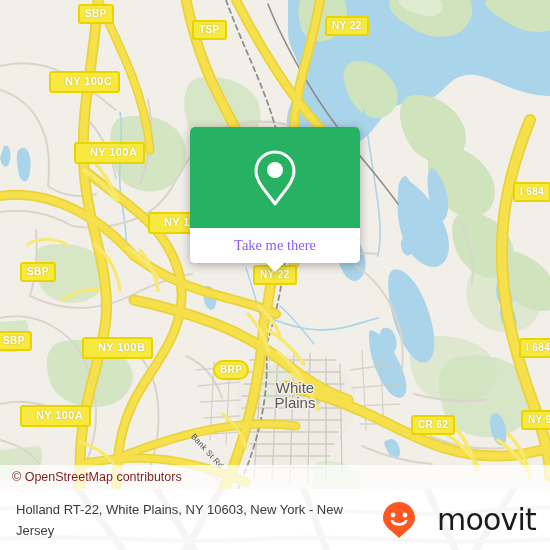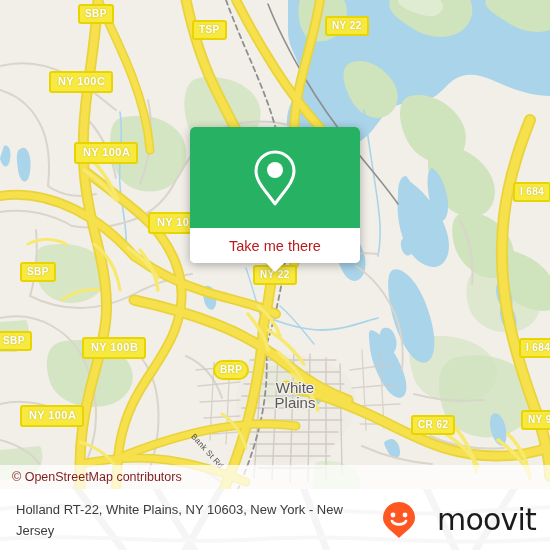--- a/index.html
+++ b/index.html
@@ -30,21 +30,21 @@
   
   .shield {
     position: absolute;
     background: #f7e93f;
     border: 2px solid #e8d400;
     border-radius: 3px;
     color: #ffffff;
     font-weight: bold;
     font-size: 11px;
     line-height: 1;
-    padding: 3px 6px 4px 7px;
+    padding: 3px 6px 4px 14px;
     letter-spacing: .4px;
     white-space: nowrap;
     text-shadow: 0 0 2px rgba(0,0,0,.22);
     font-family: "Liberation Sans", sans-serif;
   }
   .shield.sm { font-size: 10px; padding: 3px 5px 3px 5px; }
 
   
   .city-label {
     position: absolute;
@@ -103,23 +103,23 @@
     justify-content: center;
   }
   #popup-foot {
     background: #ffffff;
     height: 35px;
     display: flex;
     align-items: center;
     justify-content: center;
   }
   #popup-foot-label {
-    color: #b91c1c;
+    color: #8b5cf6;
     font-size: 14.5px;
-    font-family: Liberation Sans, sans-serif;
+    font-family: Liberation Serif, serif;
   }
   #popup-tail {
     position: absolute;
     left: 50%;
     transform: translateX(-50%);
     bottom: -9px;
     width: 0; height: 0;
     border-left: 10px solid transparent;
     border-right: 10px solid transparent;
     border-top: 10px solid #ffffff;

